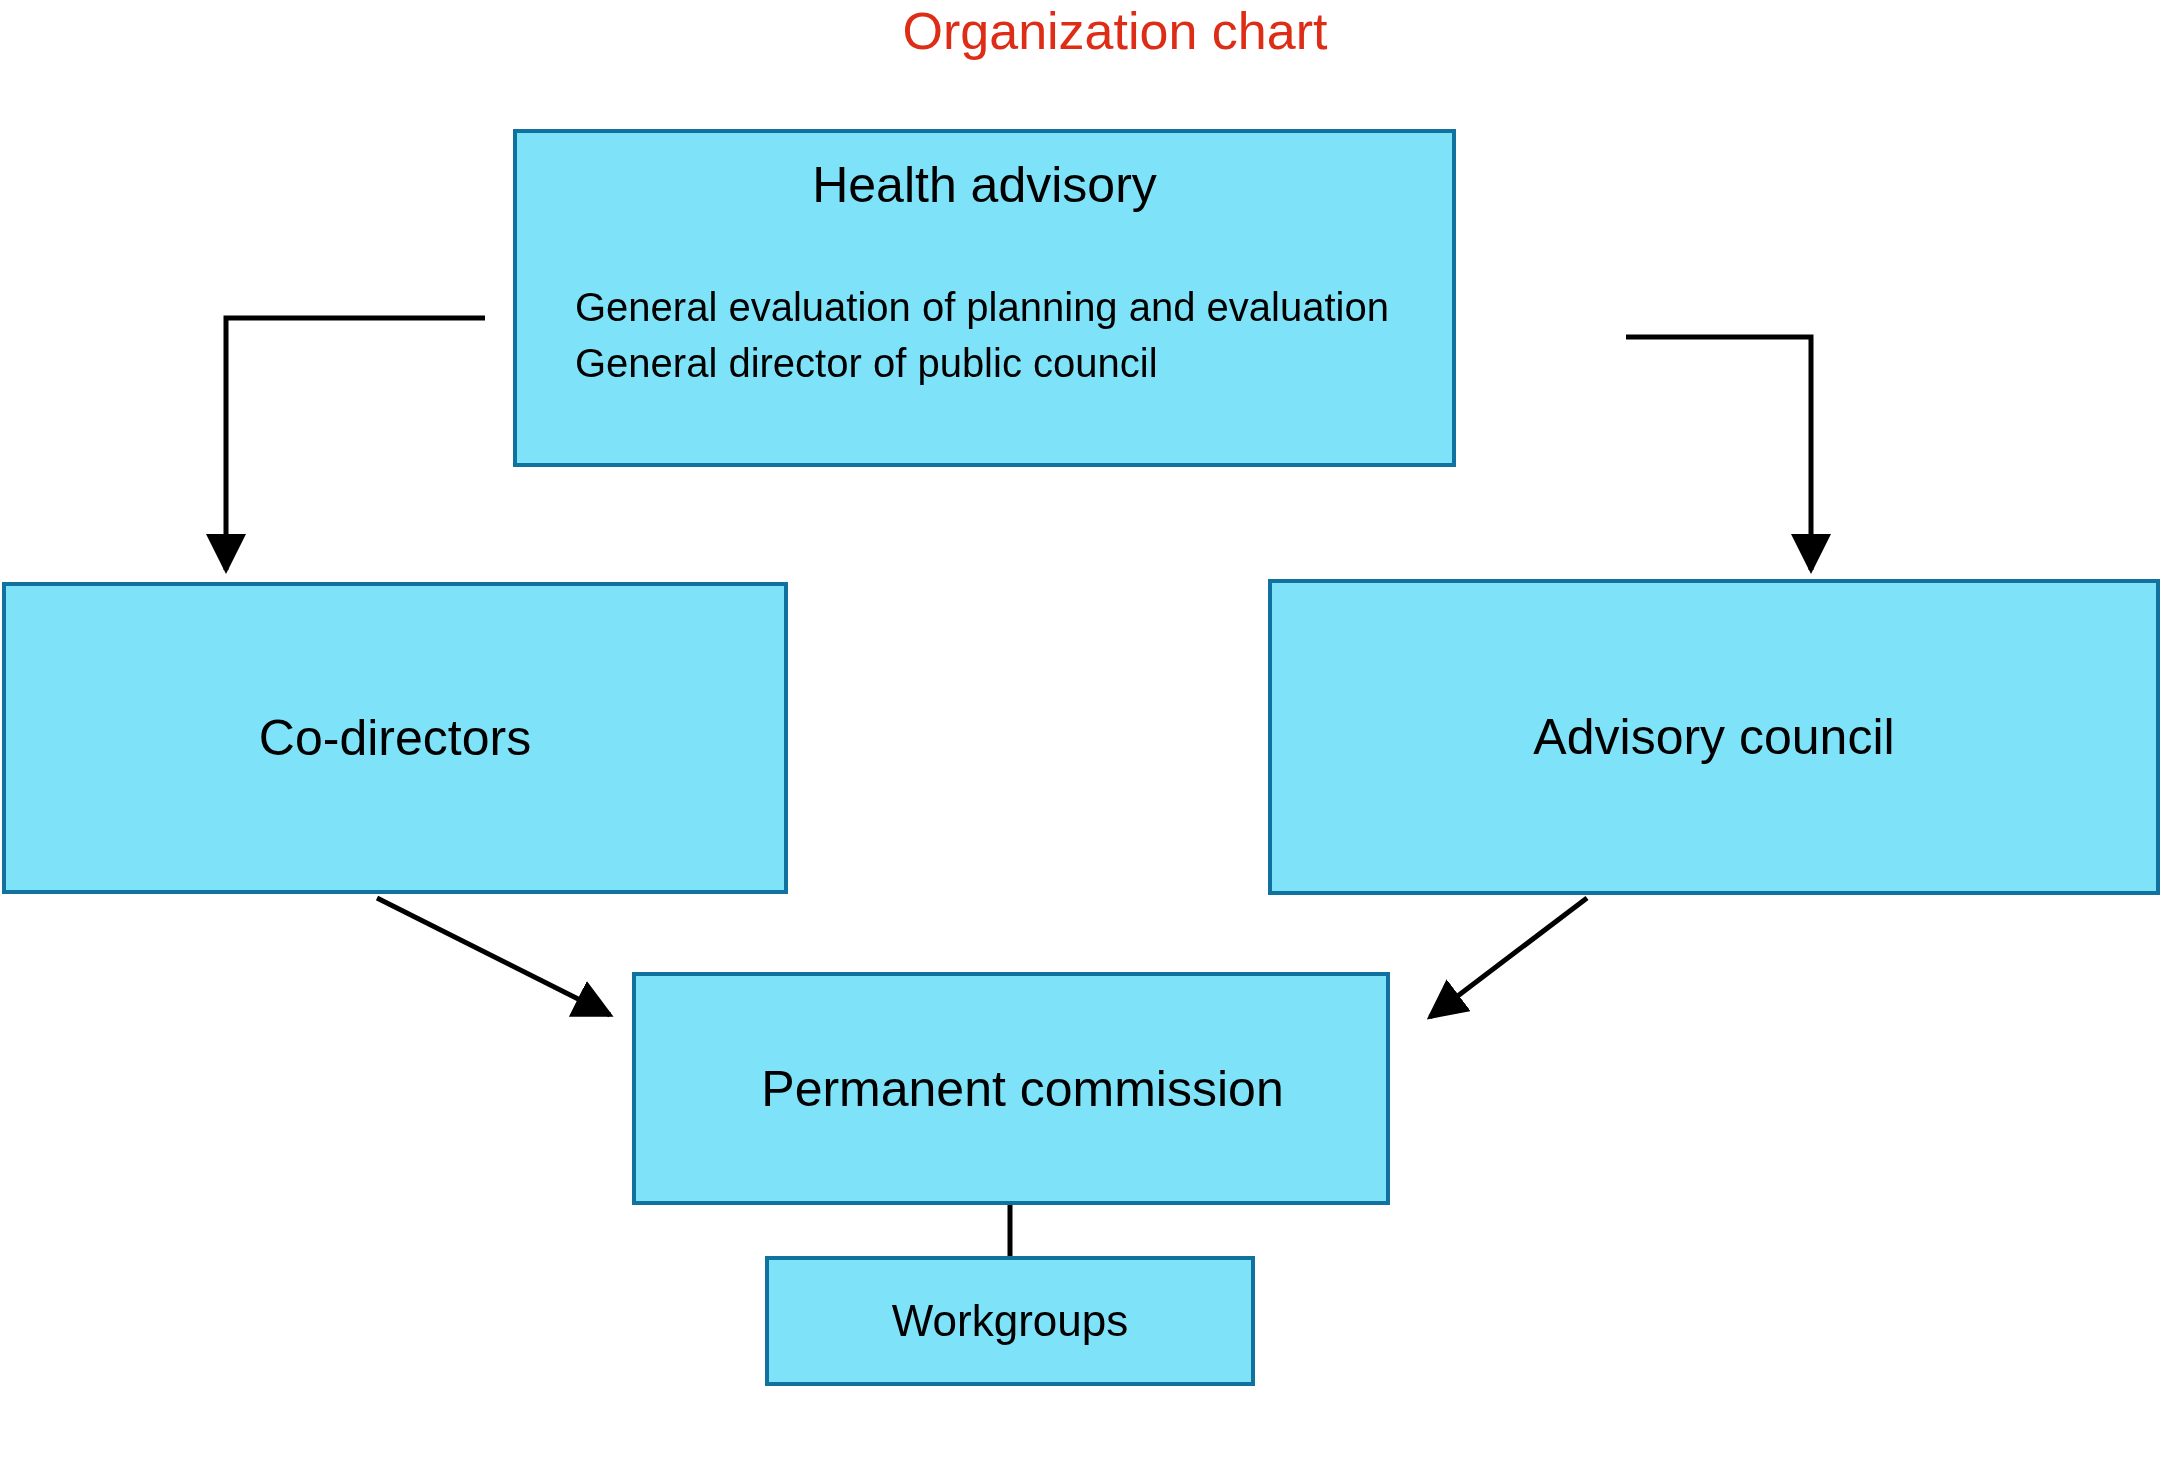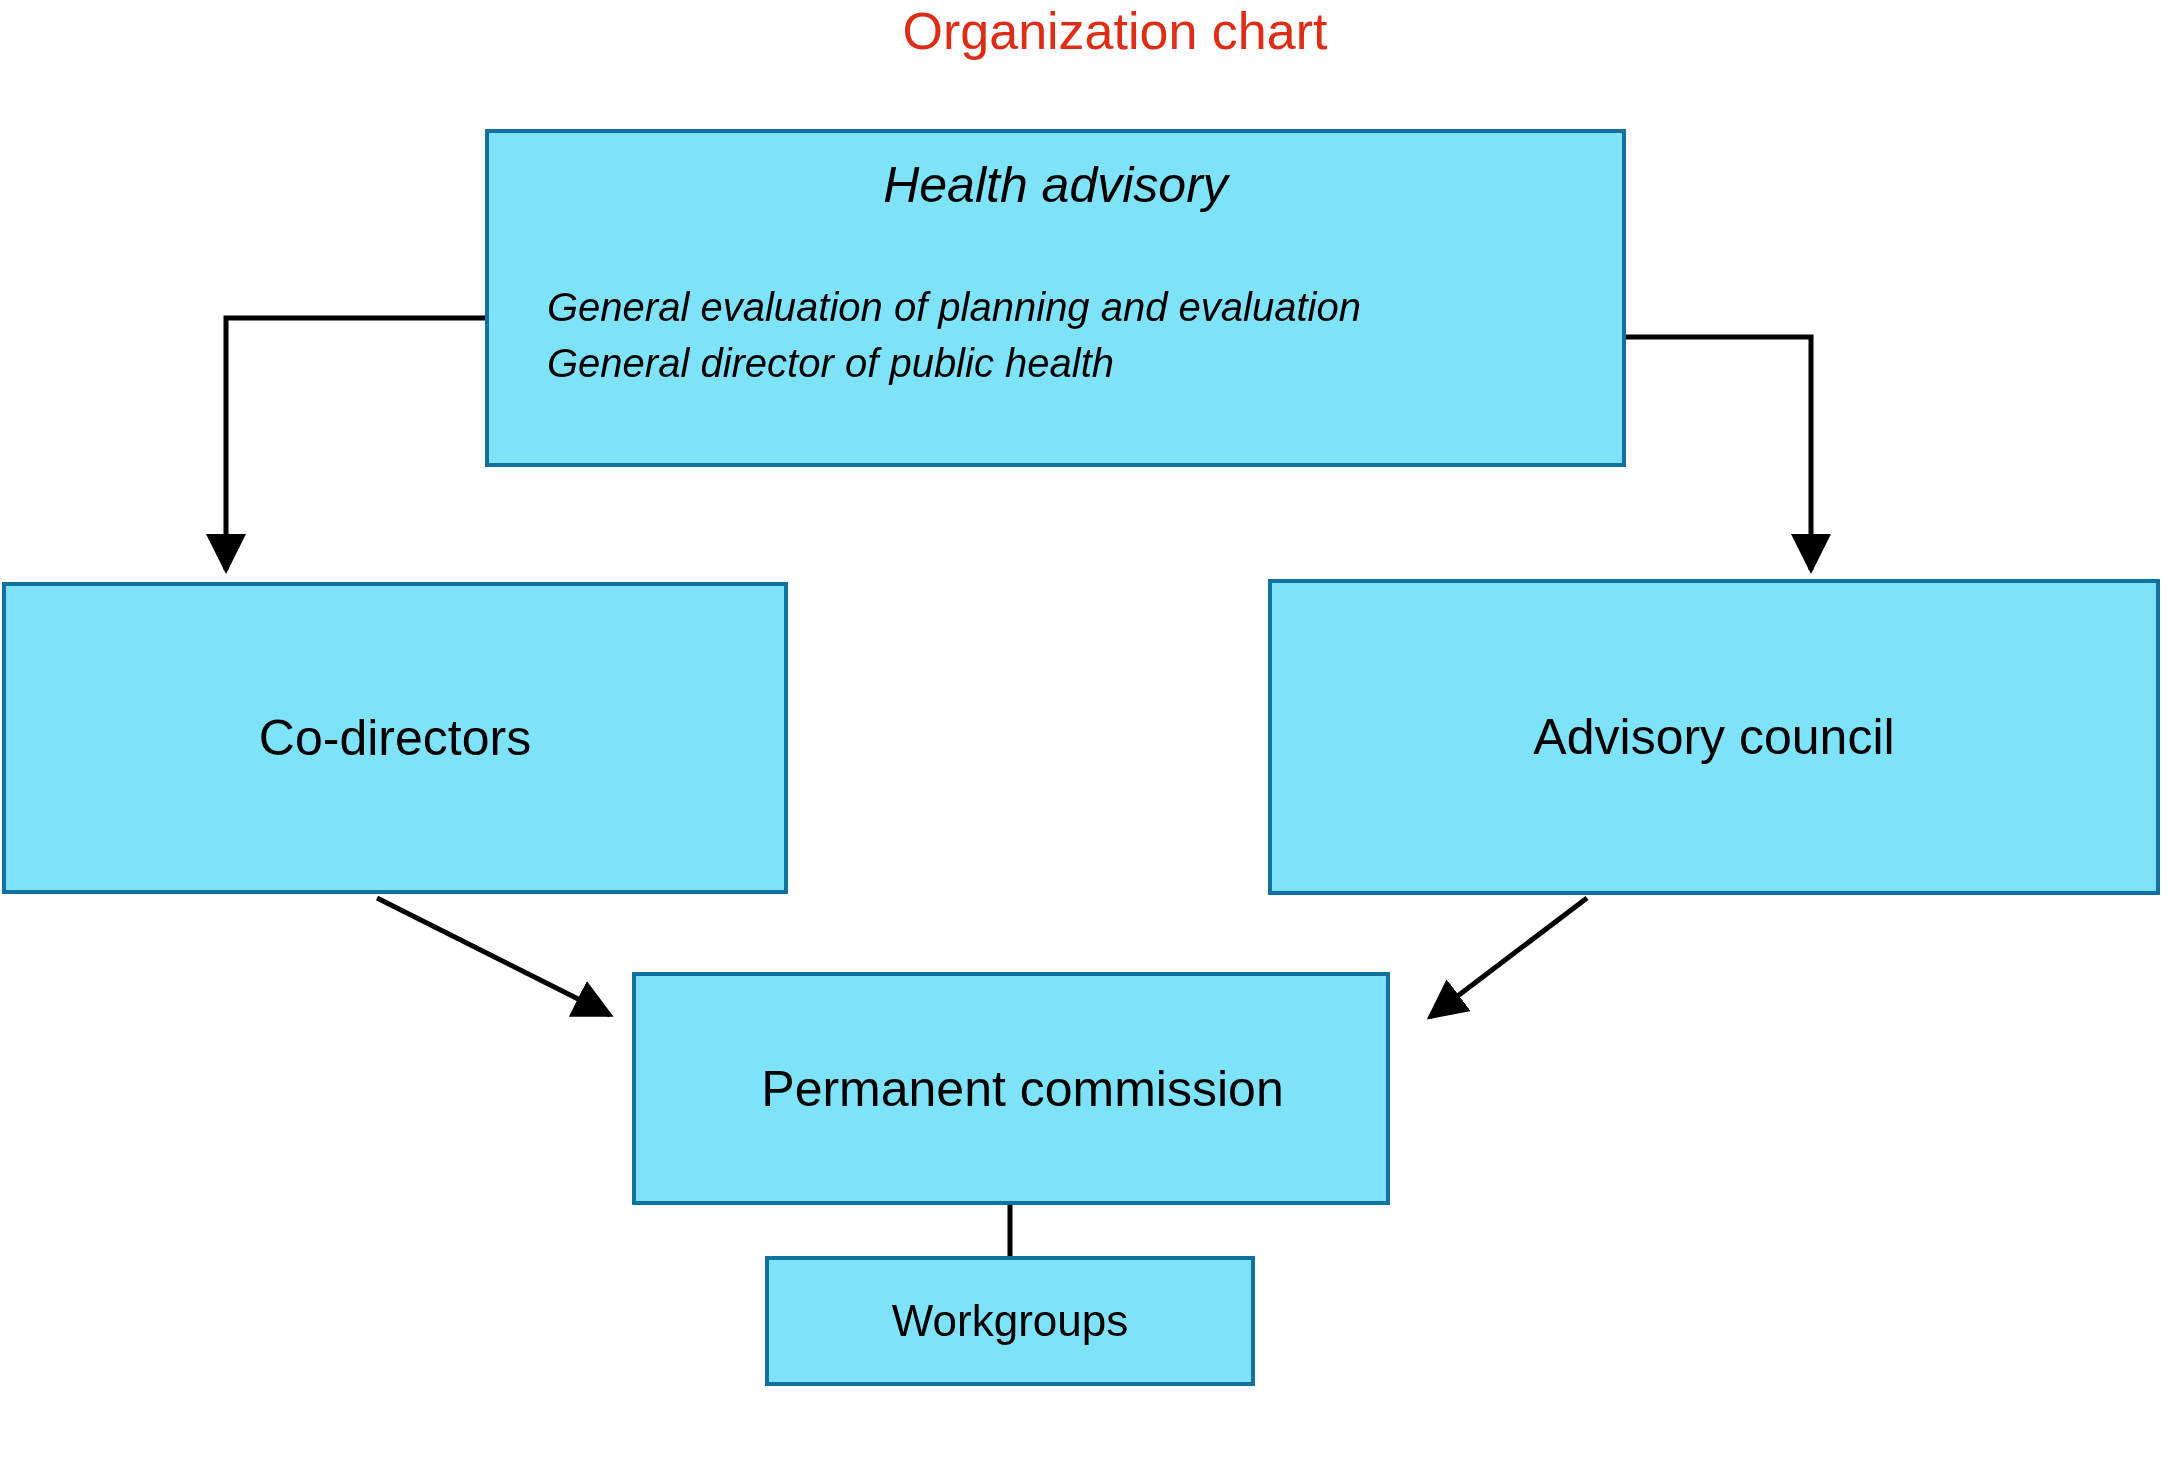--- a/index.html
+++ b/index.html
@@ -43,21 +43,21 @@
     line-height: 52px;
   }
   #node-health-advisory .ha-lines {
     position: absolute;
     left: 58px;
     top: 146px;
     font-size: 40px;
     line-height: 56px;
   }
   
-  #node-health-advisory     { left: 485px;  top: 129px;  width: 1141px; height: 338px; font-style: italic; }
+  #node-health-advisory     { left: 513px;  top: 129px;  width: 943px; height: 338px; }
   #node-co-directors        { left: 2px;    top: 582px;  width: 786px;  height: 312px; }
   #node-advisory-council    { left: 1268px; top: 579px;  width: 892px;  height: 316px; }
   #node-permanent-commission{ left: 632px;  top: 972px;  width: 758px;  height: 233px; padding-left: 23px; }
   #node-workgroups          { left: 765px;  top: 1256px; width: 490px;  height: 130px; }
 
   svg.edges {
     position: absolute;
     left: 0; top: 0;
     width: 2174px;
     height: 1458px;
@@ -87,21 +87,21 @@
     <polyline class="edge" points="1626,337 1811,337 1811,570" marker-end="url(#arrowhead)"></polyline>
     <line class="edge" x1="377" y1="898" x2="610" y2="1015" marker-end="url(#arrowhead)"></line>
     <line class="edge" x1="1587" y1="898" x2="1430" y2="1017" marker-end="url(#arrowhead)"></line>
     <line class="edge" x1="1010" y1="1205" x2="1010" y2="1314" marker-end="url(#arrowhead)"></line>
   </svg>
 
   <div class="node" id="node-health-advisory">
     <div class="ha-title">Health advisory</div>
     <div class="ha-lines">
       <div>General evaluation of planning and evaluation</div>
-      <div>General director of public health</div>
+      <div>General director of public council</div>
     </div>
   </div>
 
   <div class="node centered" id="node-co-directors">
     <span class="node-label">Co-directors</span>
   </div>
 
   <div class="node centered" id="node-advisory-council">
     <span class="node-label">Advisory council</span>
   </div>

